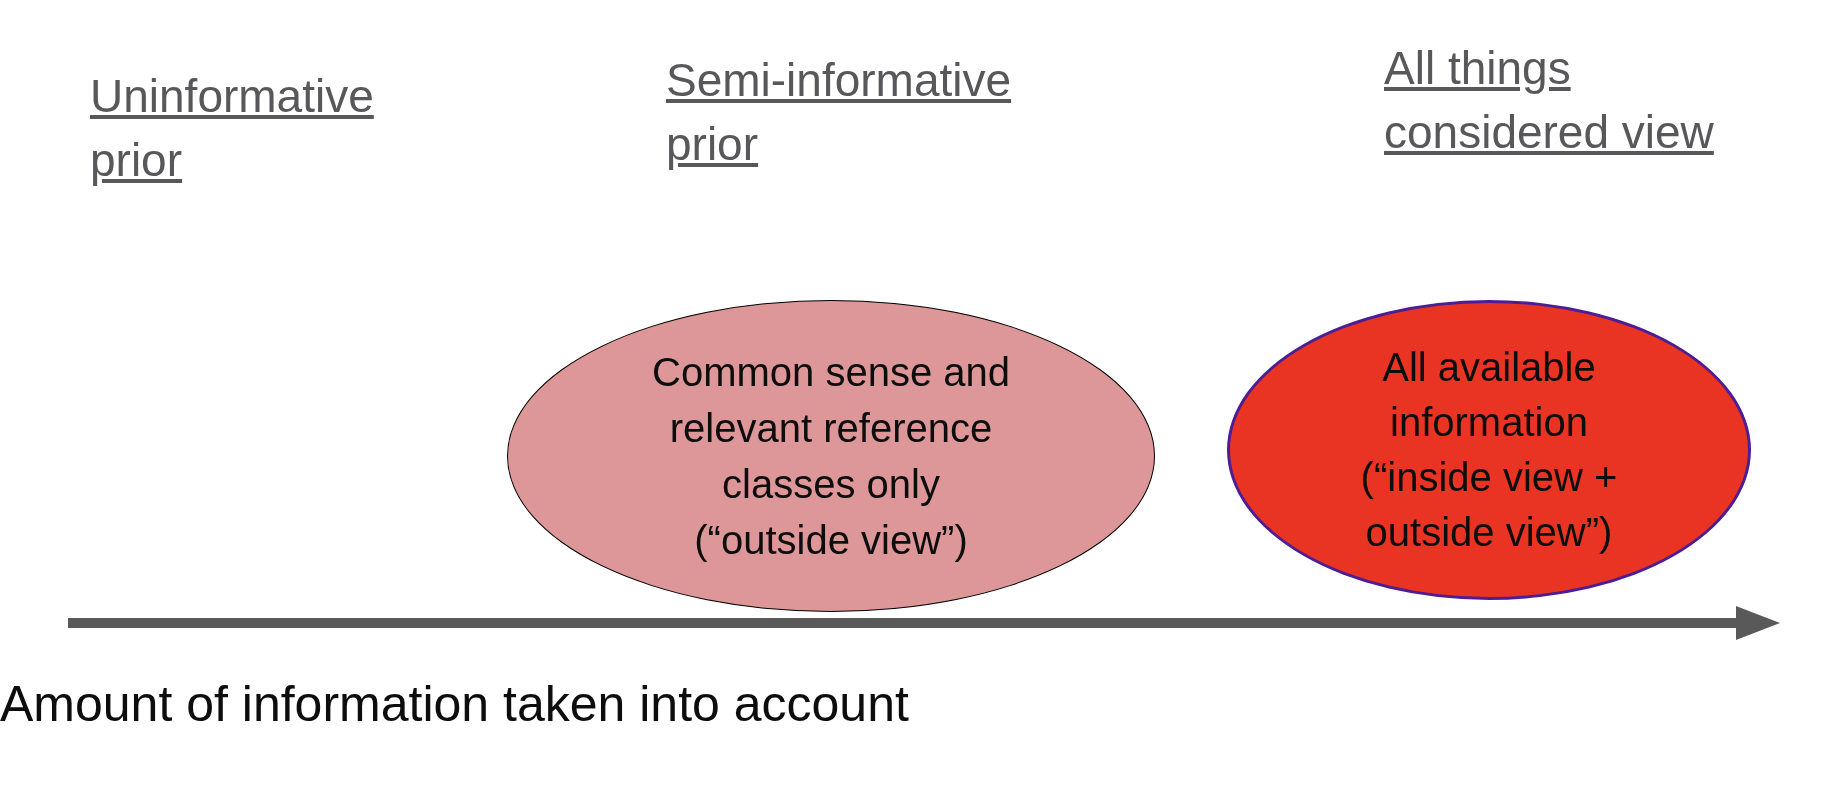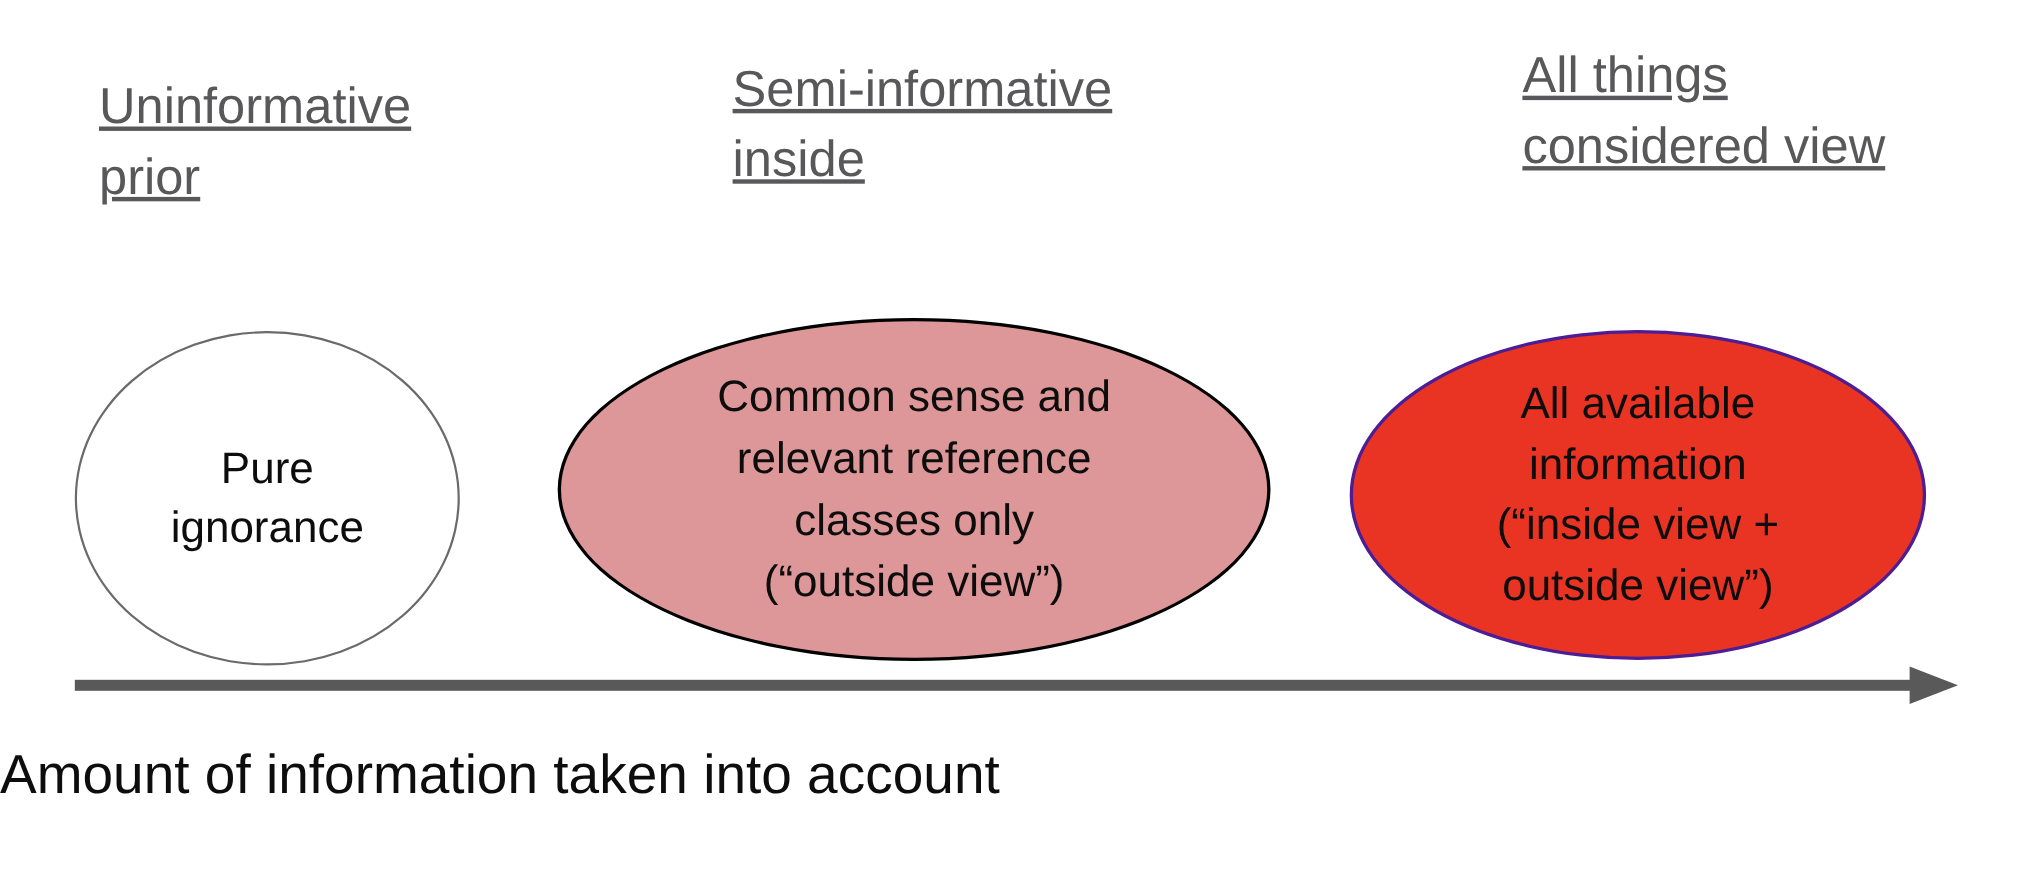--- a/index.html
+++ b/index.html
@@ -43,23 +43,23 @@
     white-space: pre-line;
     box-sizing: border-box;
   }
   .ellipse.e1 {
     left: 68px; top: 301px; width: 350px; height: 304px;
     background: #ffffff;
     border: 2px solid #6a6a6a;
     line-height: 54px;
   }
   .ellipse.e2 {
-    left: 507px; top: 289px; width: 648px; height: 312px;
+    left: 507px; top: 300px; width: 648px; height: 312px;
     background: #dd9798;
-    border: 3px solid #000000;
+    border: 1px solid #000000;
   }
   .ellipse.e3 {
     left: 1227px; top: 300px; width: 524px; height: 300px;
     background: #ea3423;
     border: 3px solid #4c1d95;
     line-height: 55px;
   }
 
   
   .axis-arrow-line {
@@ -89,28 +89,24 @@
   }
 </style>
 </head>
 <body>
 
 <div class="canvas">
 
   <div class="stage-label l1">Uninformative
 prior</div>
   <div class="stage-label l2">Semi-informative
-inside</div>
+prior</div>
   <div class="stage-label l3">All things
 considered view</div>
 
-  <div class="ellipse e1" style="background: rgb(255, 255, 255);">
-    <span>Pure
-ignorance</span>
-  </div>
 
   <div class="ellipse e2" style="background: rgb(221, 151, 152);">
     <span>Common sense and
 relevant reference
 classes only
 (“outside view”)</span>
   </div>
 
   <div class="ellipse e3" style="background: rgb(234, 52, 35);">
     <span>All available

